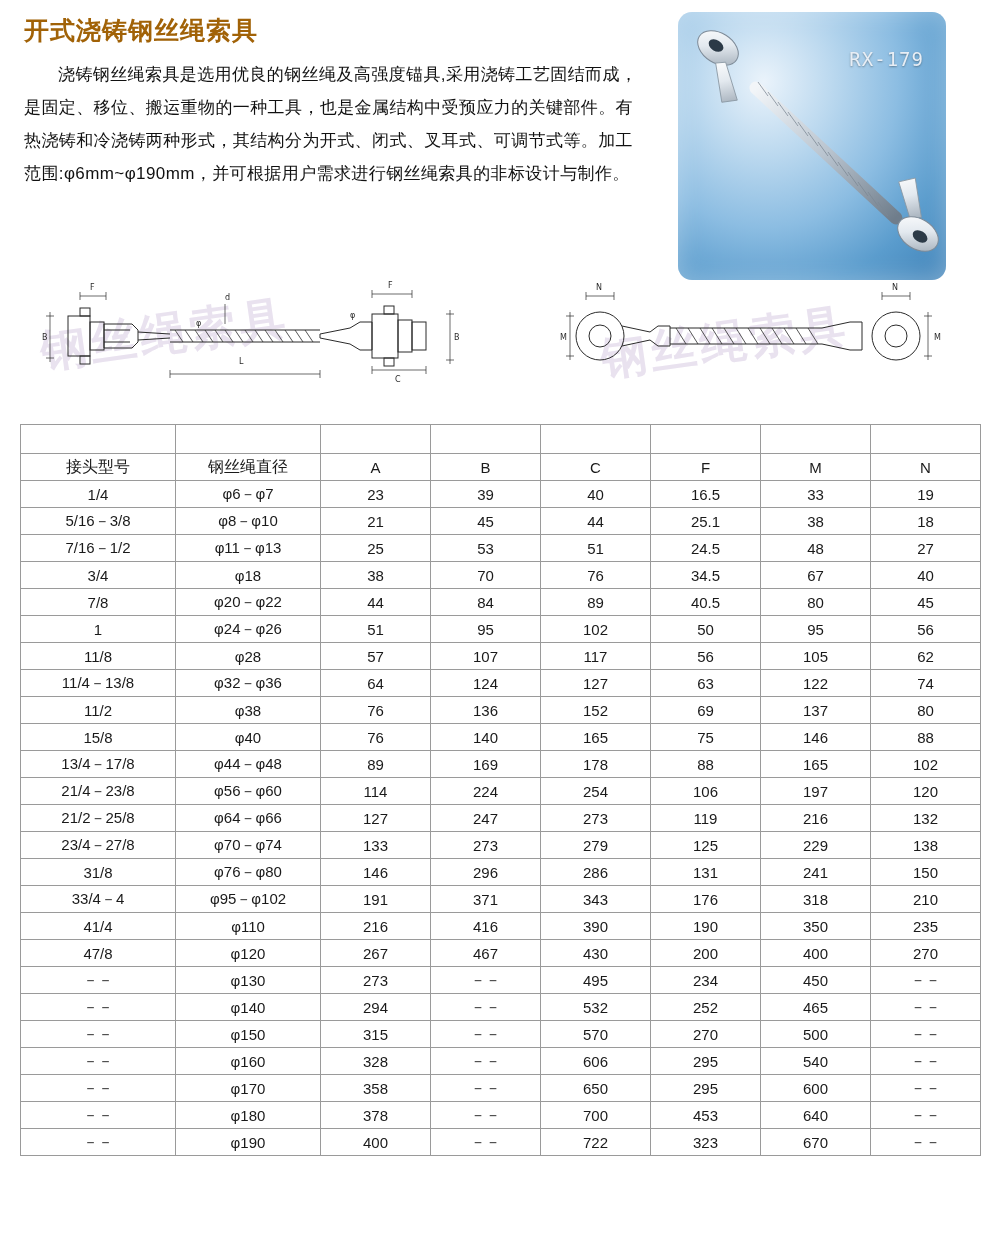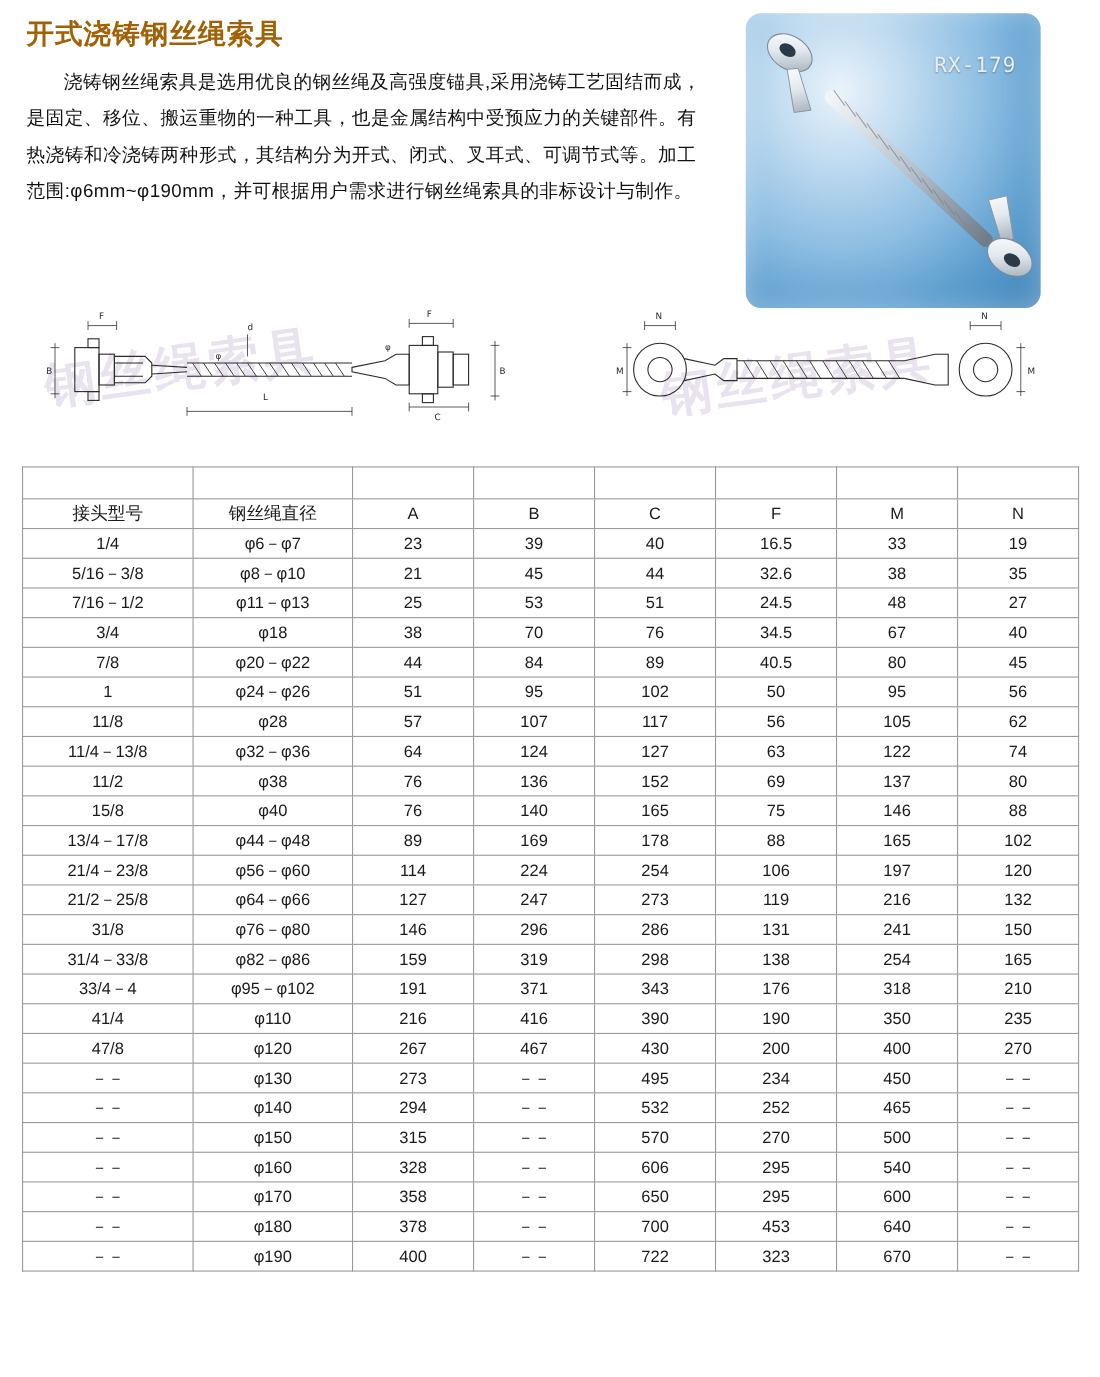--- a/index.html
+++ b/index.html
@@ -392,23 +392,23 @@
           <td>16.5</td>
           <td>33</td>
           <td>19</td>
         </tr>
         <tr>
           <td>5/16－3/8</td>
           <td>φ8－φ10</td>
           <td>21</td>
           <td>45</td>
           <td>44</td>
-          <td>32.6</td>
+          <td>25.1</td>
           <td>38</td>
-          <td>35</td>
+          <td>18</td>
         </tr>
         <tr>
           <td>7/16－1/2</td>
           <td>φ11－φ13</td>
           <td>25</td>
           <td>53</td>
           <td>51</td>
           <td>24.5</td>
           <td>48</td>
           <td>27</td>
@@ -507,40 +507,40 @@
           <td>21/2－25/8</td>
           <td>φ64－φ66</td>
           <td>127</td>
           <td>247</td>
           <td>273</td>
           <td>119</td>
           <td>216</td>
           <td>132</td>
         </tr>
         <tr>
+          <td>23/4－27/8</td>
+          <td>φ70－φ74</td>
+          <td>133</td>
+          <td>273</td>
+          <td>279</td>
+          <td>125</td>
+          <td>229</td>
+          <td>138</td>
+        </tr>
+        <tr>
           <td>31/8</td>
           <td>φ76－φ80</td>
           <td>146</td>
           <td>296</td>
           <td>286</td>
           <td>131</td>
           <td>241</td>
           <td>150</td>
         </tr>
         <tr>
-          <td>31/4－33/8</td>
-          <td>φ82－φ86</td>
-          <td>159</td>
-          <td>319</td>
-          <td>298</td>
-          <td>138</td>
-          <td>254</td>
-          <td>165</td>
-        </tr>
-        <tr>
           <td>33/4－4</td>
           <td>φ95－φ102</td>
           <td>191</td>
           <td>371</td>
           <td>343</td>
           <td>176</td>
           <td>318</td>
           <td>210</td>
         </tr>
         <tr>

